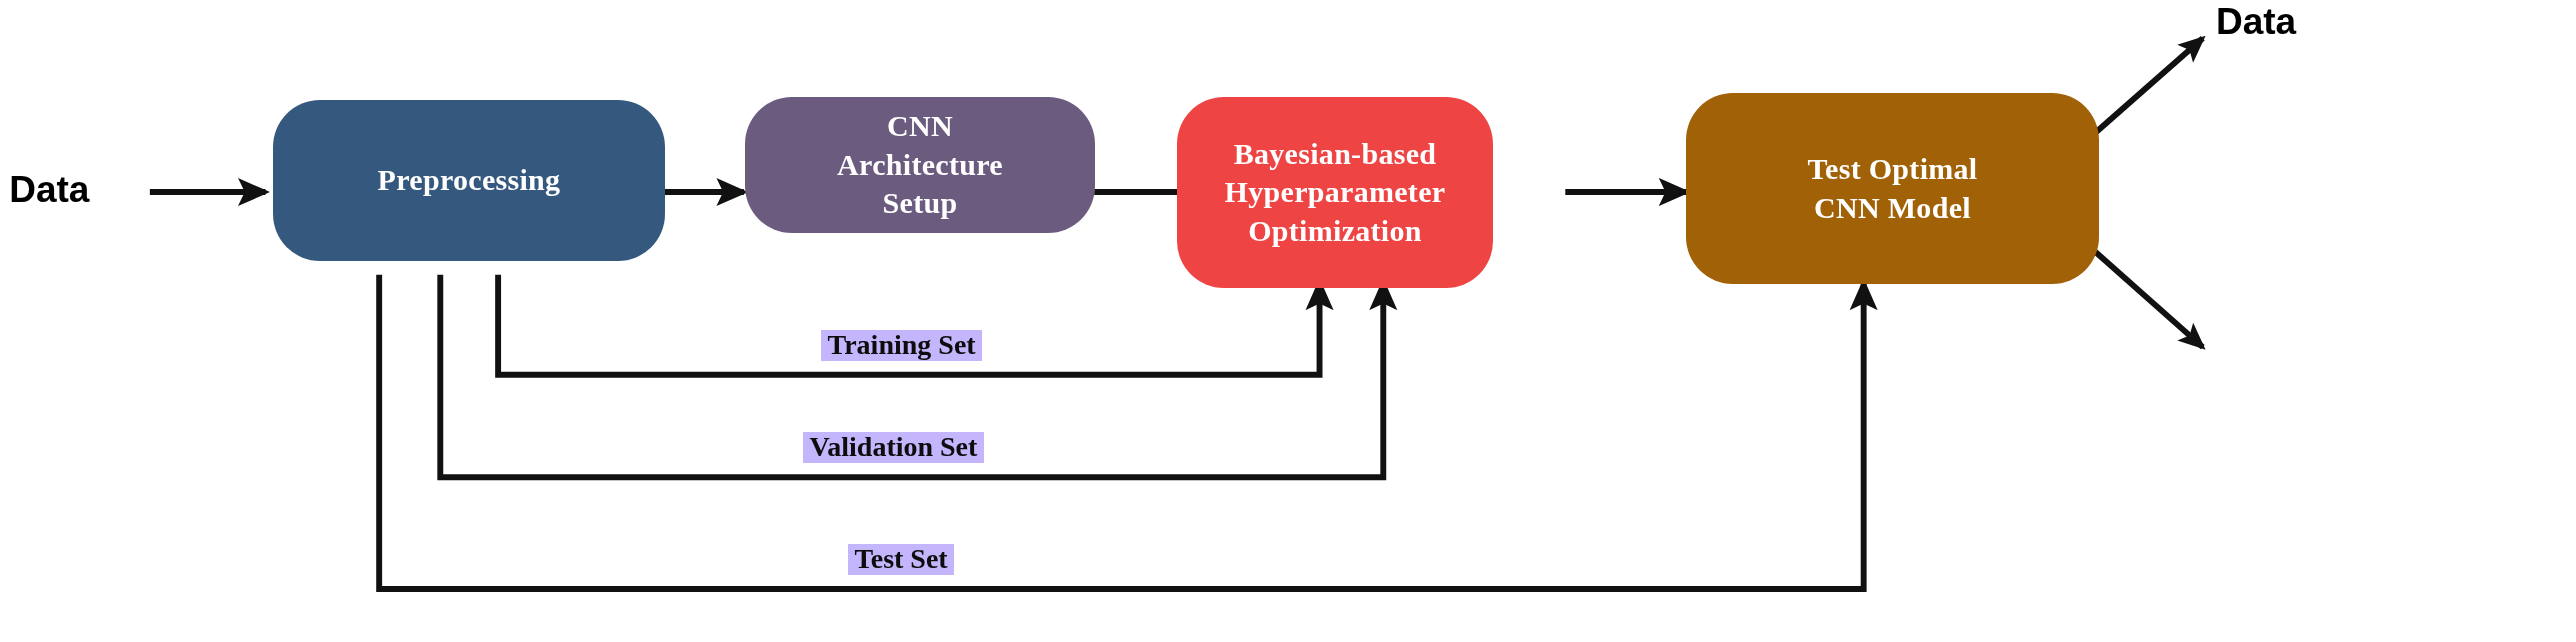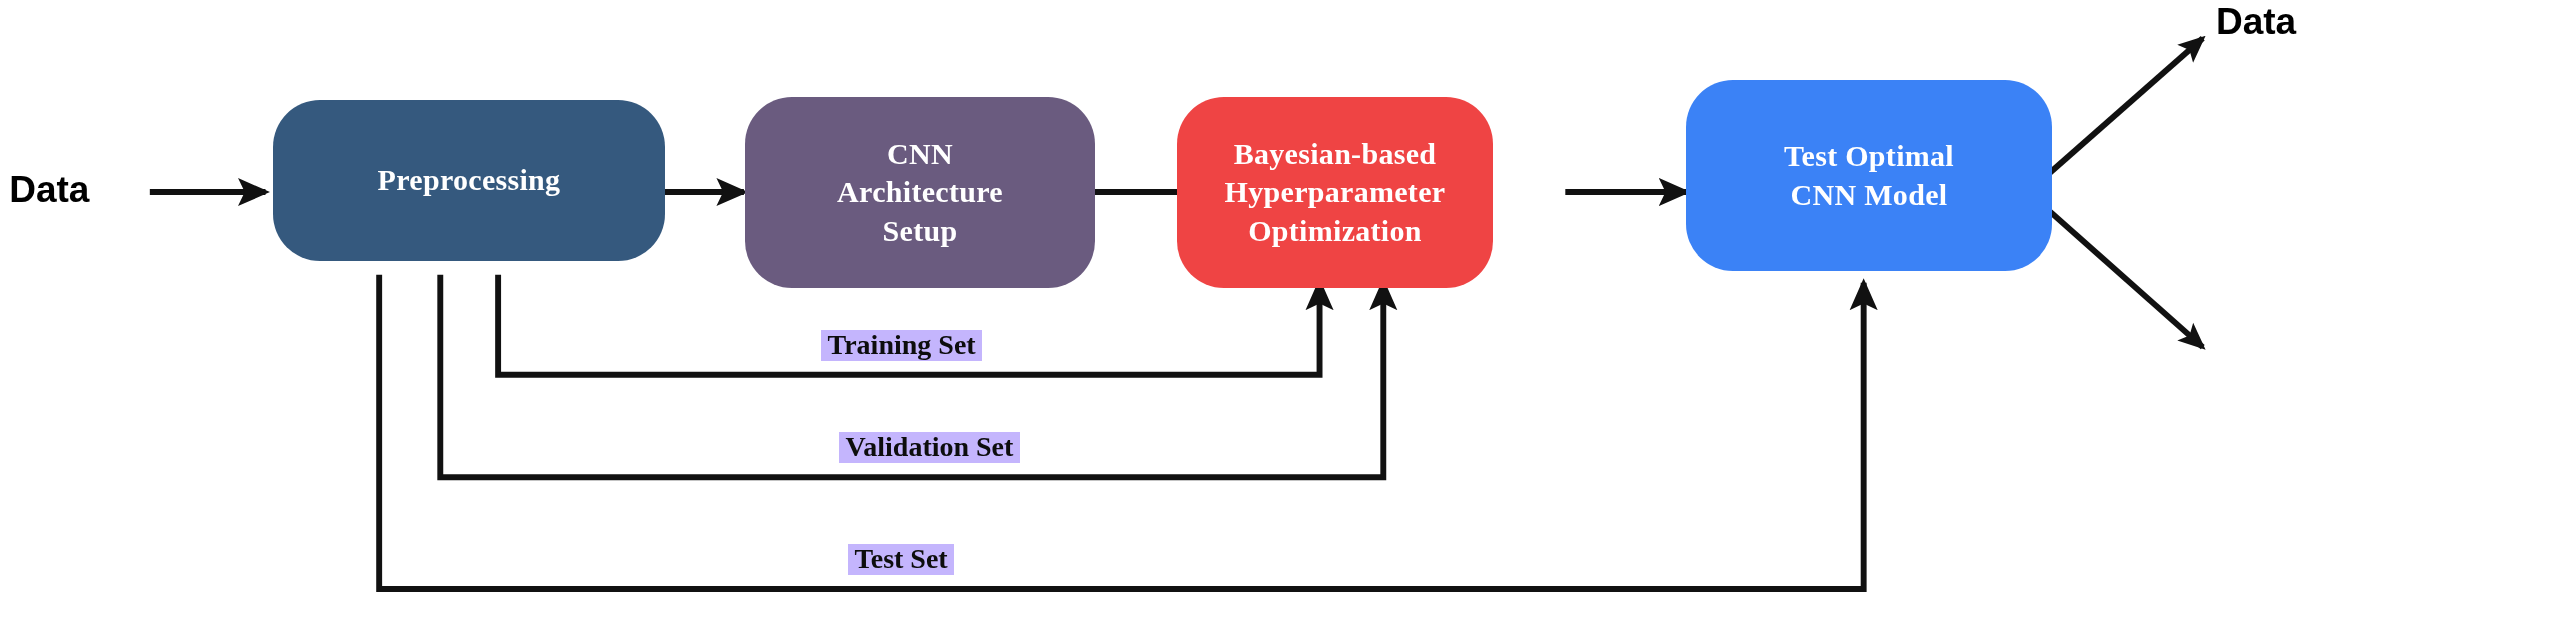--- a/index.html
+++ b/index.html
@@ -95,29 +95,29 @@
 
     <path d="M 670 418 L 670 726 L 2105 726 L 2105 430" fill="none" stroke="#111111" stroke-width="9" marker-end="url(#arrow)"></path>
 
     <path d="M 577 418 L 577 896 L 2836 896 L 2836 430" fill="none" stroke="#111111" stroke-width="9" marker-end="url(#arrow)"></path>
   </svg>
 
   <div class="io-label" style="left:9.2px; top:168px;">Data</div>
 
   <div class="node" style="left:273px; top:100px; width:392px; height:161px; background:#35597e;">Preprocessing</div>
 
-  <div class="node" style="left:745px; top:97px; width:350px; height:191px; background:#6a5b7f;">CNN<br>Architecture<br>Setup</div>
+  <div class="node" style="left:745px; top:97px; width:350px; height:136px; background:#6a5b7f;">CNN<br>Architecture<br>Setup</div>
 
   <div class="node" style="left:1177px; top:97px; width:316px; height:191px; background:#ef4444;">Bayesian-based<br>Hyperparameter<br>Optimization</div>
 
-  <div class="node" style="left:1686px; top:80px; width:366px; height:191px; background:#3b82f6;">Test Optimal<br>CNN Model</div>
+  <div class="node" style="left:1686px; top:93px; width:413px; height:191px; background:#a16207;">Test Optimal<br>CNN Model</div>
 
   <div class="io-label" style="left:2216px; top:0px;">Data</div>
 
 
   <div class="edge-label" style="left:821px; top:330px;">Training Set</div>
 
-  <div class="edge-label" style="left:803px; top:432px;margin-left:36px;">Validation Set</div>
+  <div class="edge-label" style="left:803px; top:432px;">Validation Set</div>
 
   <div class="edge-label" style="left:848px; top:544px;">Test Set</div>
 
 </div>
 
 
 </body></html>

